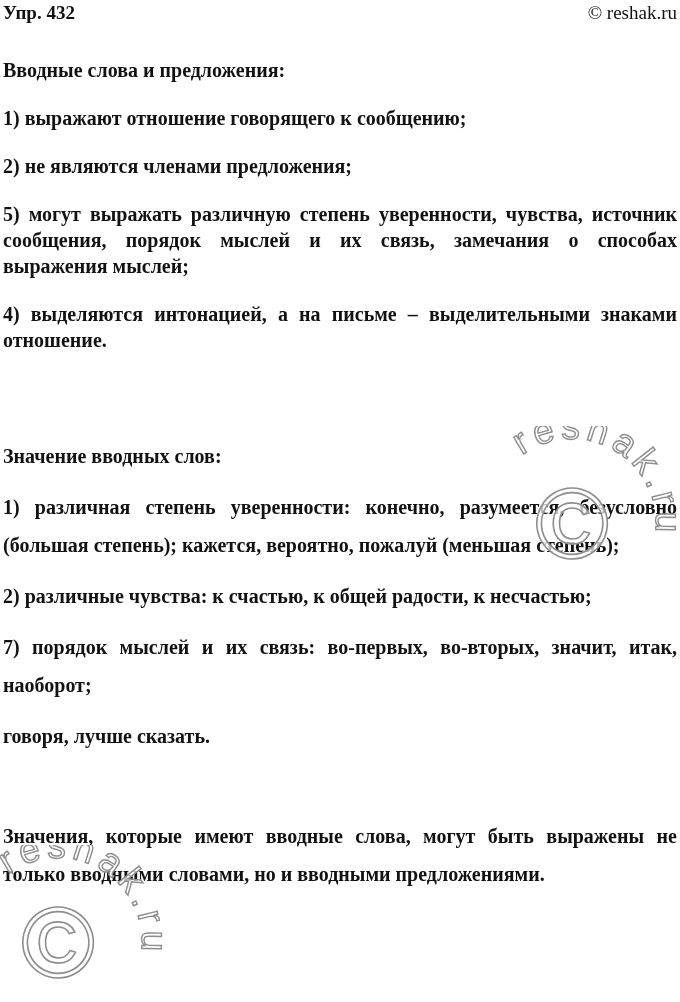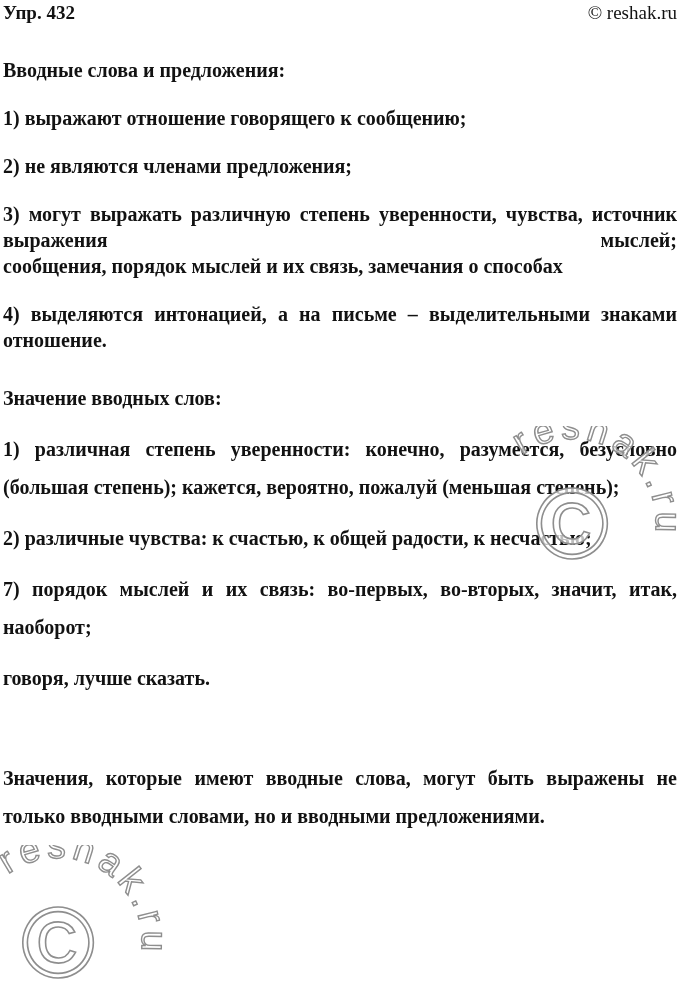--- a/index.html
+++ b/index.html
@@ -32,21 +32,21 @@
   .ln {
     display: block;
     text-align: justify;
     text-align-last: justify;
   }
   .ln:last-child { text-align-last: left; }
 
   .s1 p { line-height: 26px; margin-bottom: 22px; }
   .s1 .sec-heading { margin-top: 34px; }
   .s2 p { line-height: 38px; margin-bottom: 13px; }
-  .s2 .sec-heading { margin-top: 26px; }
+  .s2 .sec-heading { margin-top: 84px; }
   .s3 p { line-height: 38px; margin-top: 62px; }
 
   
   .stamp {
     position: absolute;
     pointer-events: none;
   }
   .stamp-tr { left: 497px; top: 426px; }
   .stamp-bl { left: -17px; top: 845px; }
   .stamp-c {
@@ -82,23 +82,23 @@
     <p class="sec-heading">
       <span class="ln">Вводные слова и предложения:</span>
     </p>
     <p>
       <span class="ln">1) выражают отношение говорящего к сообщению;</span>
     </p>
     <p>
       <span class="ln">2) не являются членами предложения;</span>
     </p>
     <p>
-      <span class="ln">3) могут выражать различную степень уверенности, чувства, источник</span>
+      <span class="ln">5) могут выражать различную степень уверенности, чувства, источник</span>
+      <span class="ln">сообщения, порядок мыслей и их связь, замечания о способах</span>
       <span class="ln">выражения мыслей;</span>
-      <span class="ln">сообщения, порядок мыслей и их связь, замечания о способах</span>
     </p>
     <p>
       <span class="ln">4) выделяются интонацией, а на письме – выделительными знаками</span>
       <span class="ln">отношение.</span>
     </p>
   </div>
 
   <div class="s2">
     <p class="sec-heading">
       <span class="ln">Значение вводных слов:</span>

